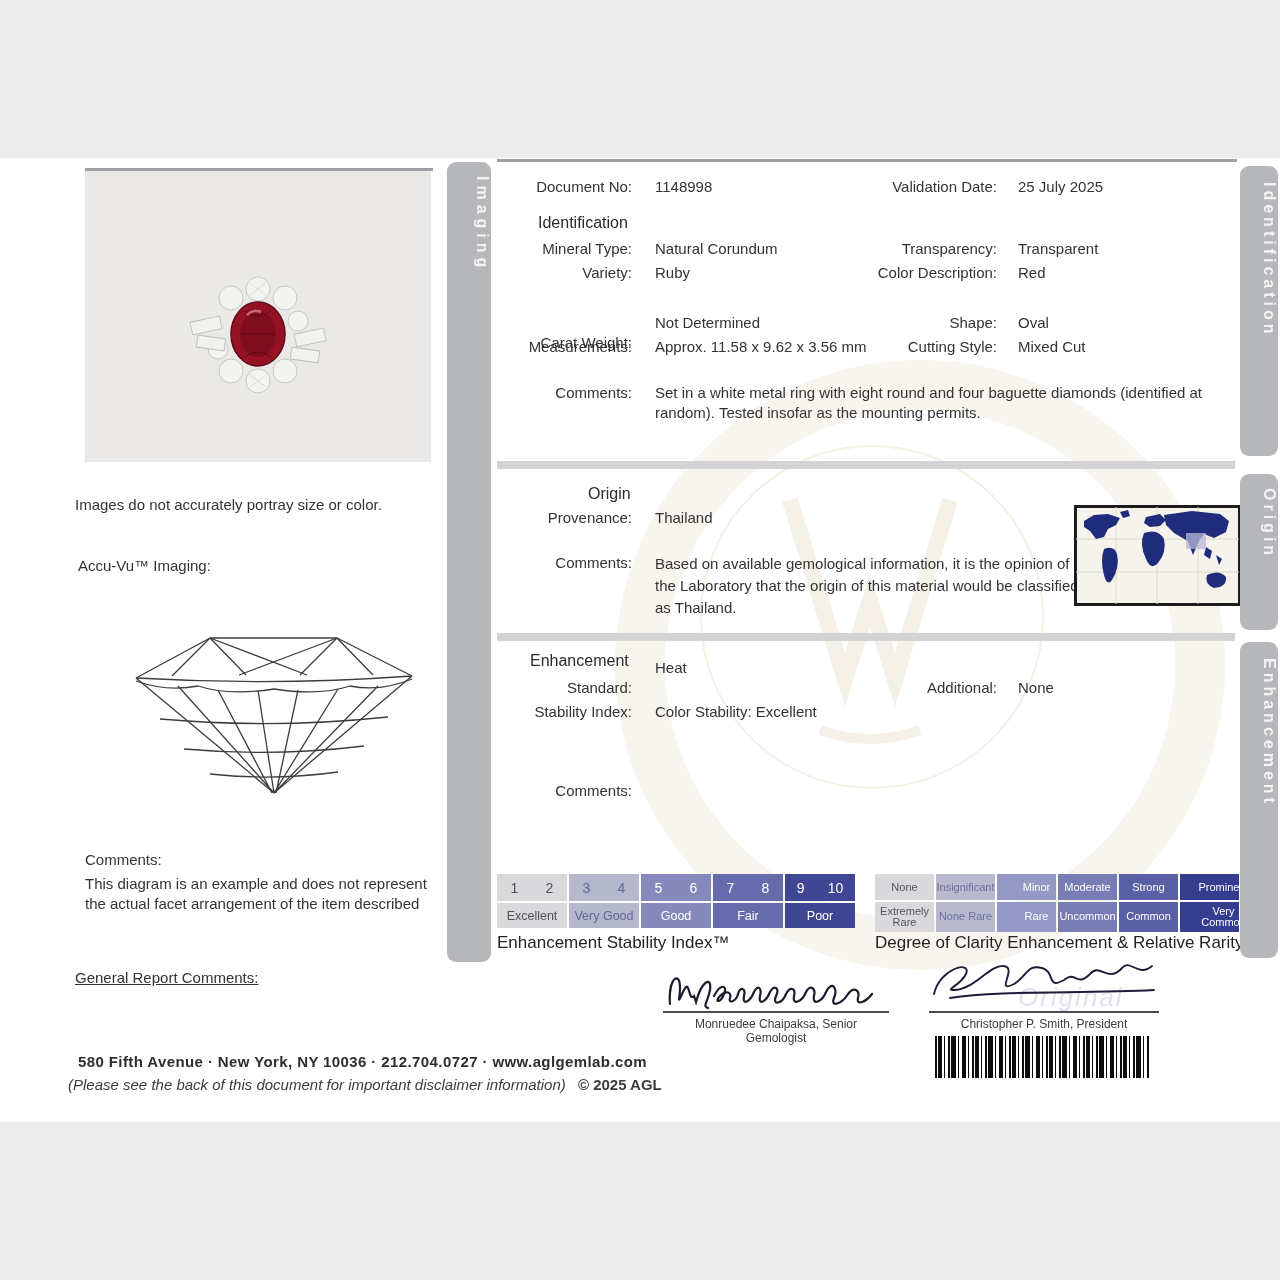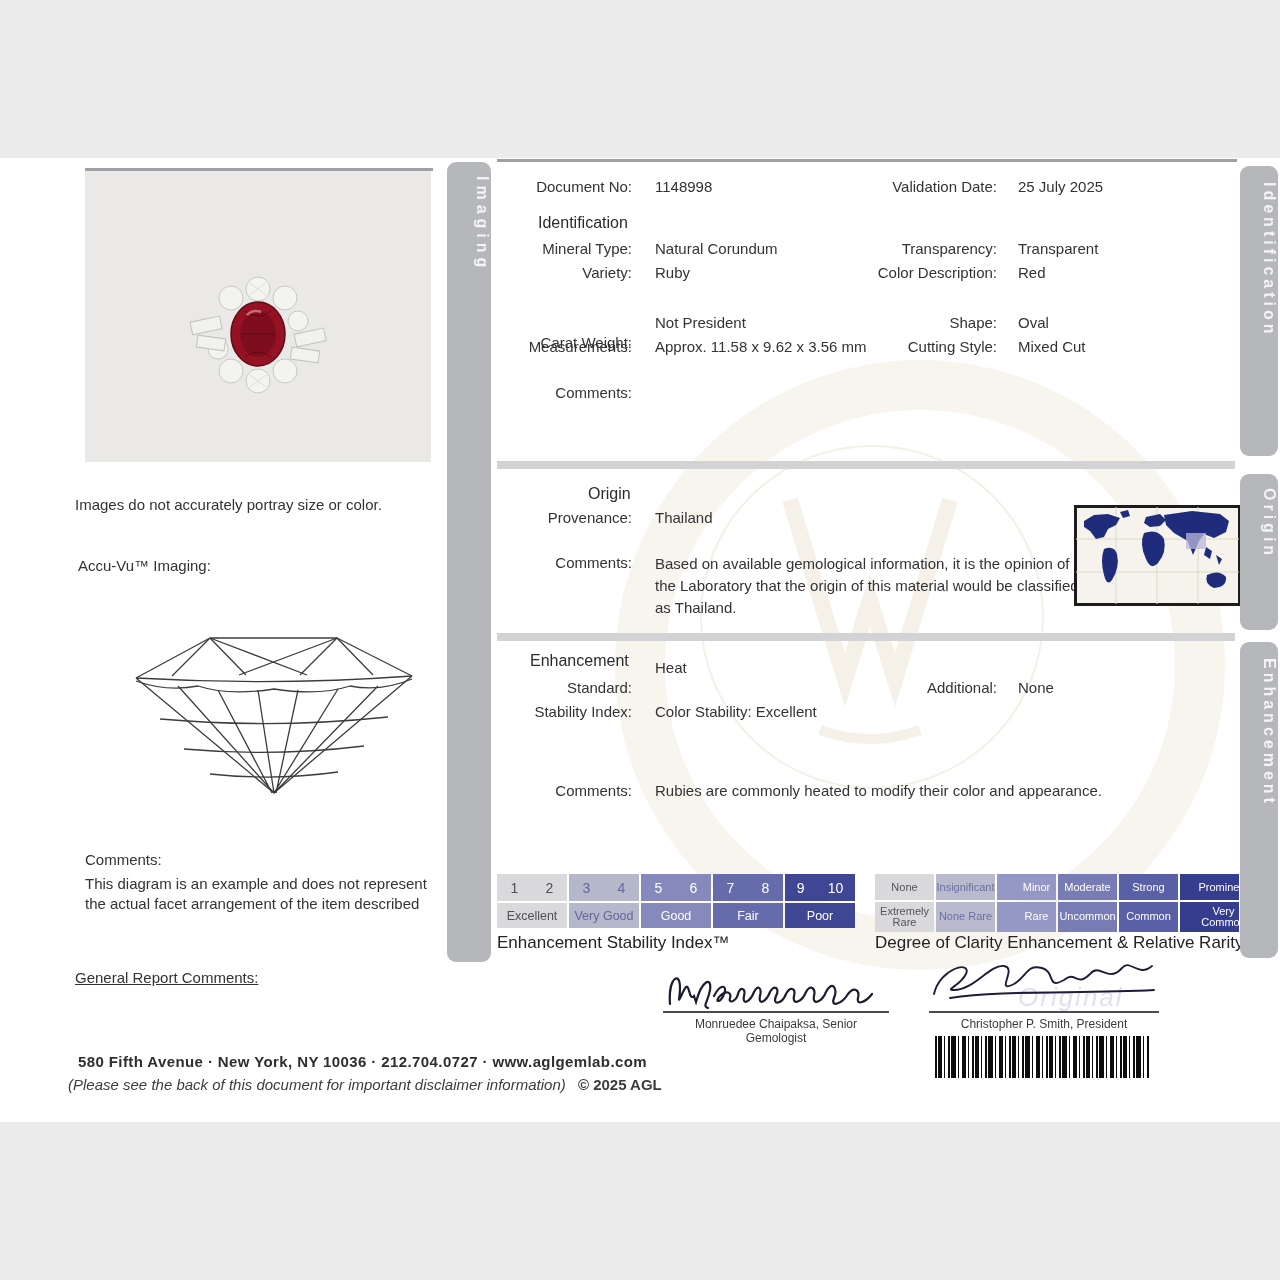--- a/index.html
+++ b/index.html
@@ -138,30 +138,31 @@
   <div class="t valL" style="top:239px;">Natural Corundum</div>
   <div class="t lblR" style="top:239px;">Transparency:</div>
   <div class="t valR" style="top:239px;">Transparent</div>
 
   <div class="t lblL" style="top:263px;">Variety:</div>
   <div class="t valL" style="top:263px;">Ruby</div>
   <div class="t lblR" style="top:263px;">Color Description:</div>
   <div class="t valR" style="top:263px;">Red</div>
 
   <div class="t lblL" style="top:313px;margin-top:20px;">Carat Weight:</div>
-  <div class="t valL" style="top:313px;">Not President</div>
+  <div class="t valL" style="top:313px;">Not Determined</div>
   <div class="t lblR" style="top:313px;">Shape:</div>
   <div class="t valR" style="top:313px;">Oval</div>
 
   <div class="t lblL" style="top:337px;">Measurements:</div>
   <div class="t valL" style="top:337px;">Approx. 11.58 x 9.62 x 3.56 mm</div>
   <div class="t lblR" style="top:337px;">Cutting Style:</div>
   <div class="t valR" style="top:337px;">Mixed Cut</div>
 
   <div class="t lblL" style="top:383px;">Comments:</div>
+  <div class="t valL wrap" style="top:383px;width:565px;">Set in a white metal ring with eight round and four baguette diamonds (identified at random). Tested insofar as the mounting permits.</div>
 
   <div class="divider" style="top:461px;"></div>
 
   <div class="t heading" style="left:588px;top:484px;">Origin</div>
   <div class="t lblL" style="top:508px;">Provenance:</div>
   <div class="t valL" style="top:508px;">Thailand</div>
   <div class="t lblL" style="top:553px;">Comments:</div>
   <div class="t valL wrap" style="top:553px;width:425px;line-height:22px;">Based on available gemological information, it is the opinion of the Laboratory that the origin of this material would be classified as Thailand.</div>
 
   <svg style="position:absolute;left:1074px;top:505px;" width="167" height="101" viewBox="0 0 167 101">
@@ -191,21 +192,20 @@
   <div class="divider" style="top:633px;"></div>
 
   <div class="t heading" style="left:530px;top:651px;">Enhancement</div>
   <div class="t lblL" style="top:678px;">Standard:</div>
   <div class="t valL" style="top:658px;">Heat</div>
   <div class="t lblR" style="top:678px;">Additional:</div>
   <div class="t valR" style="top:678px;">None</div>
   <div class="t lblL" style="top:702px;">Stability Index:</div>
   <div class="t valL" style="top:702px;">Color Stability: Excellent</div>
   <div class="t lblL" style="top:781px;">Comments:</div>
-  <div class="t valL wrap" style="top:781px;width:580px;">Rubies are commonly heated to modify their color and appearance.</div>
 
   <div class="scale" style="left:497px;top:874px;">
     <div class="scol" style="width:70px;">
       <div class="srow-num c0">
           <span>1</span>
           <span>2</span>
         </div>
       <div class="srow-lbl c0">Excellent</div>
     </div>
     <div class="scol" style="width:70px;">

